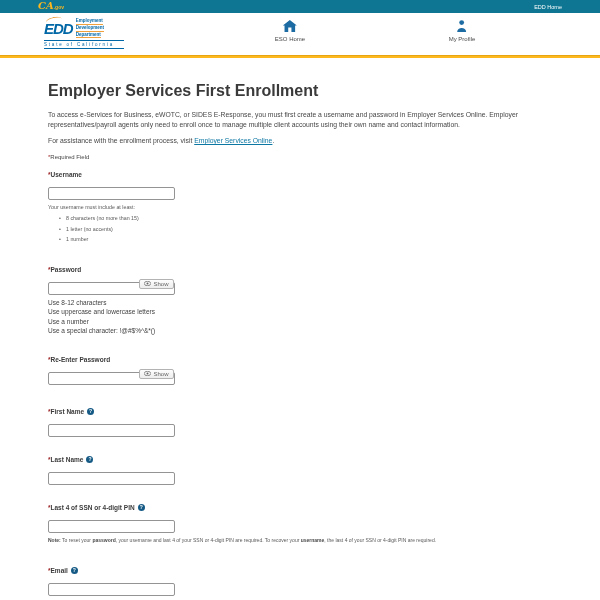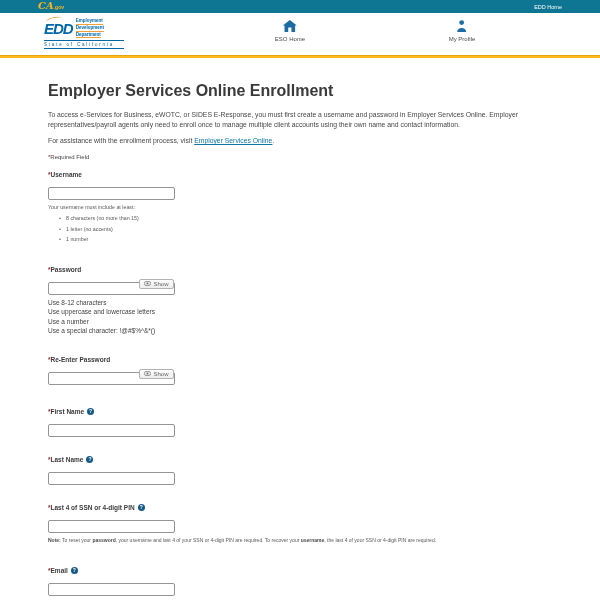--- a/index.html
+++ b/index.html
@@ -104,21 +104,21 @@
     <svg width="12" height="12" viewBox="0 0 12 12">
       <circle cx="6" cy="2.6" r="2.4" fill="#1c6ba3"></circle>
       <path d="M1.5 12 C1.5 6.8 10.5 6.8 10.5 12 Z" fill="#1c6ba3"></path>
     </svg>
     <span class="nav-label">My Profile</span>
   </a>
 </div>
 <div class="gold-rule"></div>
 
 <div class="main">
-  <h1>Employer Services Online Enrollment</h1>
+  <h1>Employer Services First Enrollment</h1>
 
   <p class="intro">To access e-Services for Business, eWOTC, or SIDES E-Response, you must first create a username and password in Employer Services Online. Employer representatives/payroll agents only need to enroll once to manage multiple client accounts using their own name and contact information.</p>
 
   <p class="assist"><span>For assistance with the enrollment process, visit </span><a href="#">Employer Services Online</a><span>.</span></p>
 
   <p class="required-note"><span class="asterisk">*</span><span>Required Field</span></p>
 
   <div class="fgroup first">
     <div class="flabel">
         <span><span class="asterisk">*</span><span>Username</span></span>

